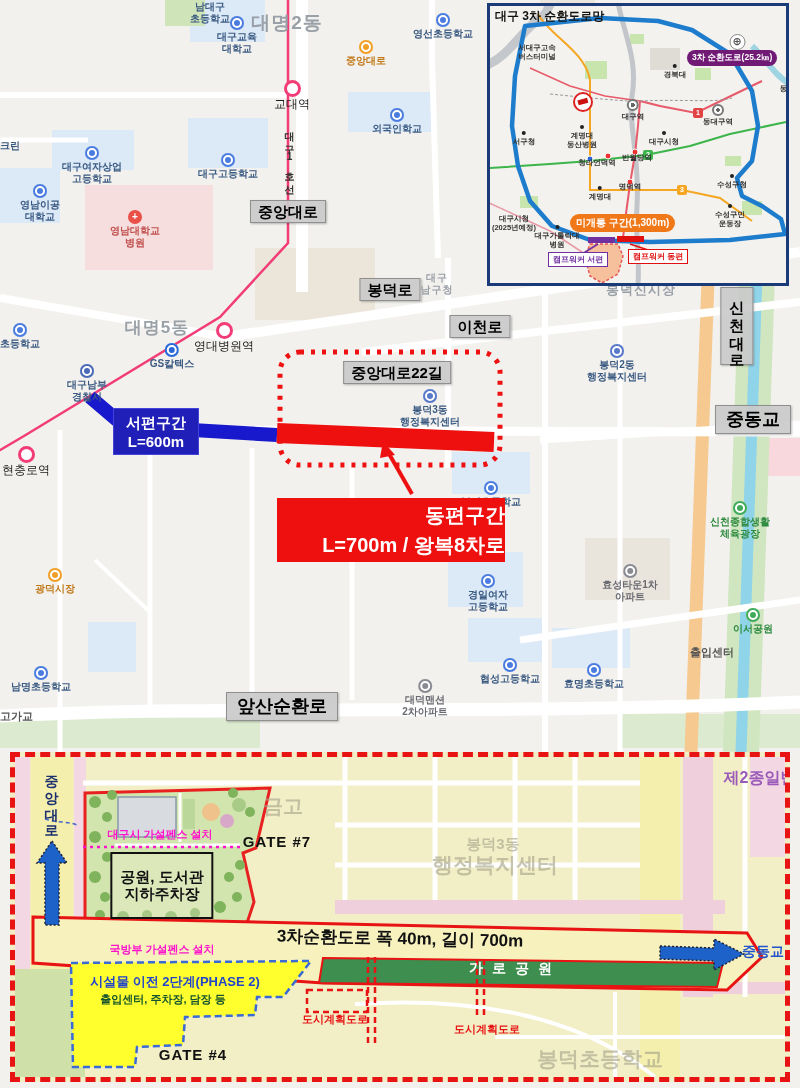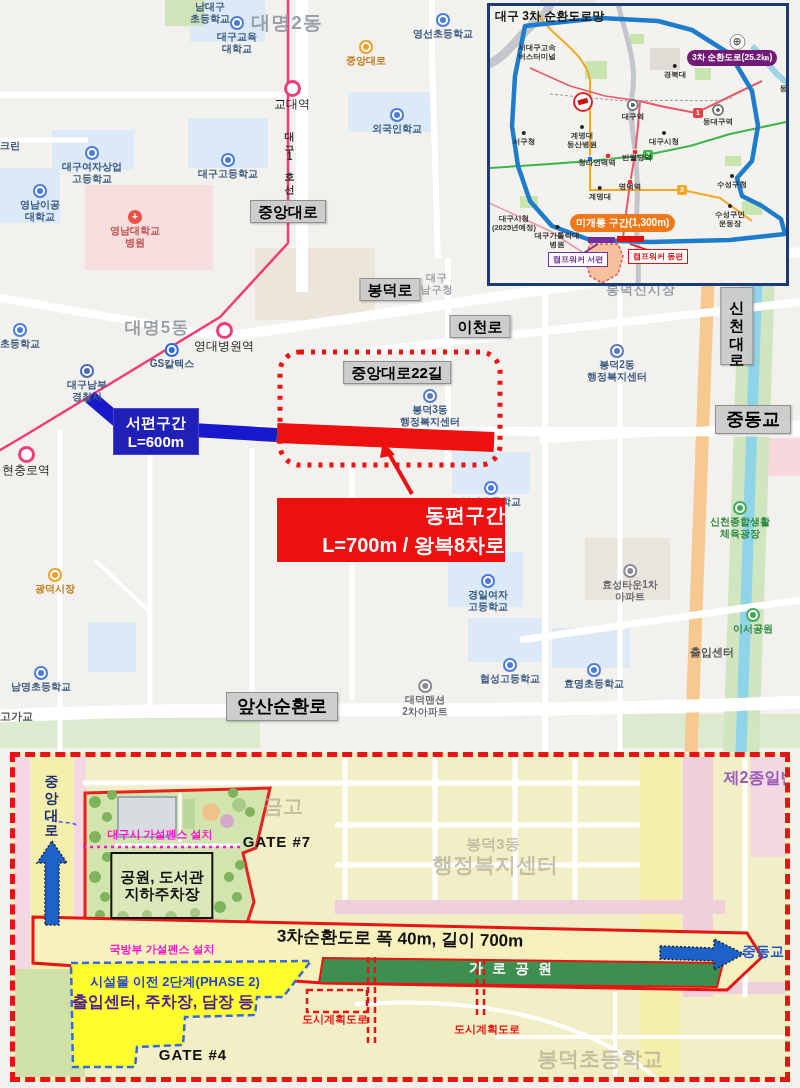--- a/index.html
+++ b/index.html
@@ -544,19 +544,19 @@
         </div>
         <div class="lbl navyv vert" style="left: 37px; top: 8px;">
           <div class="txt">중앙대로</div>
         </div>
         <div class="lbl pbox" style="left: 147px; top: 95px;">
           <div class="txt">공원, 도서관<br>지하주차장</div>
         </div>
         <div class="lbl redt" style="left: 160px; top: 218px; font-size: 13px; color: rgb(34, 68, 204);">
           <div class="txt">시설물 이전 2단계(PHASE 2)</div>
         </div>
-        <div class="lbl redt" style="left: 148px; top: 236px; font-size: 16px; color: #4c1d95;">
+        <div class="lbl redt" style="left: 148px; top: 236px; font-size: 11px; color: #14532d;">
           <div class="txt">출입센터, 주차장, 담장 등</div>
         </div>
       </div>
   </div>
 
 </div>
 
 </body></html>

